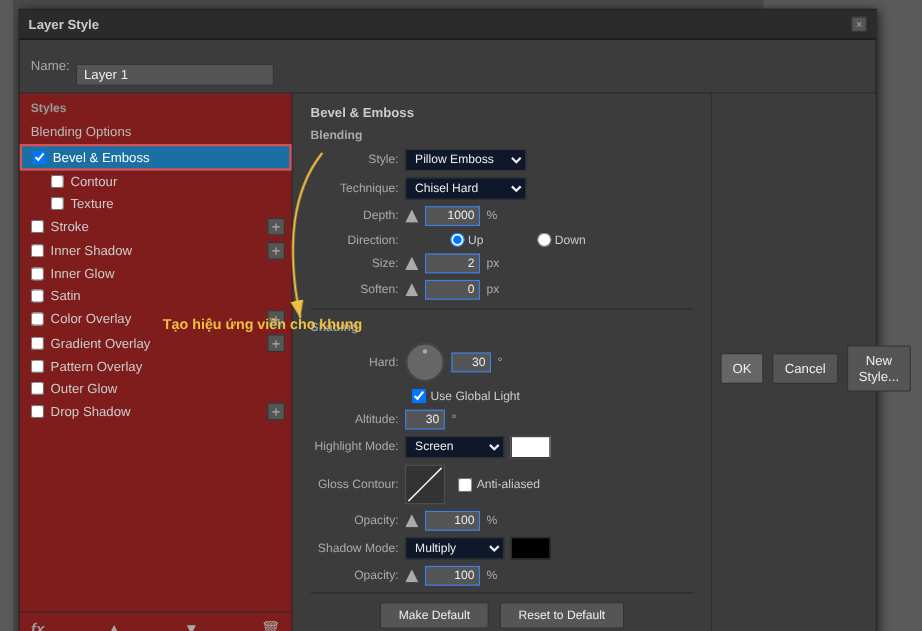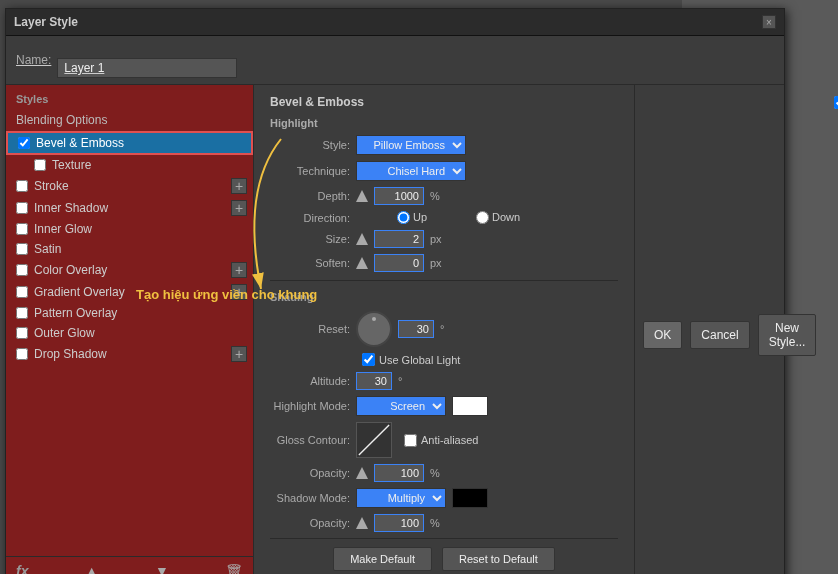--- a/index.html
+++ b/index.html
@@ -8,21 +8,21 @@
       font-family: Arial, sans-serif;
       font-size: 12px;
       color: #ccc;
       width: 838px;
       height: 574px;
       overflow: hidden;
     }
 
     .dialog-overlay {
       position: absolute;
-      top: 0; left: 0;
+      top: 0; left: 12px;
       width: 682px;
       height: 574px;
       background: #4a4a4a;
       display: flex;
       align-items: flex-start;
       justify-content: flex-start;
     }
 
     .layer-style-dialog {
       position: absolute;
@@ -61,21 +61,20 @@
       align-items: center;
       justify-content: center;
     }
 
     .dialog-name-row {
       display: flex;
       align-items: center;
       padding: 6px 10px;
       border-bottom: 1px solid #2a2a2a;
       gap: 6px;
-      text-decoration: underline;
     }
 
     .name-label { color: #aaa; font-size: 12px; }
     .name-value {
       background: #555;
       border: 1px solid #333;
       color: #eee;
       padding: 2px 6px;
       font-size: 12px;
       flex: 1;
@@ -186,27 +185,26 @@
     }
 
     .form-label {
       color: #aaa;
       font-size: 11px;
       text-align: right;
       min-width: 80px;
     }
 
     .form-select {
-      background: #3b82f6;
+      background: #0f172a;
       border: 1px solid #333;
       color: #eee;
       padding: 2px 4px;
       font-size: 11px;
       min-width: 110px;
-      text-align: right;
     }
 
     .form-input {
       background: #555;
       border: 1px solid #3b82f6;
       color: #eee;
       padding: 2px 4px;
       font-size: 11px;
       width: 50px;
       text-align: right;
@@ -221,20 +219,21 @@
     .radio-group {
       display: flex;
       align-items: center;
       gap: 8px;
     }
 
     .radio-label {
       color: #ccc;
       font-size: 11px;
       display: flex;
+      align-items: center;
       gap: 3px;
       padding-left: 41px;
     }
 
     .slider-icon {
       width: 12px;
       height: 12px;
       clip-path: polygon(0 100%, 50% 0, 100% 100%);
       background: #aaa;
     }
@@ -443,20 +442,24 @@
 
       <div class="left-panel">
         <div class="section-label">Styles</div>
         <div class="blending-options-label">Blending Options</div>
 
         <div class="style-item active-selected">
           <input type="checkbox" checked="" style="">
           <span class="style-item-label">Bevel &amp; Emboss</span>
         </div>
 
+        <div class="style-item sub-item">
+          <input type="checkbox" style="">
+          <span class="style-item-label">Contour</span>
+        </div>
 
         <div class="style-item sub-item">
           <input type="checkbox" style="">
           <span class="style-item-label">Texture</span>
         </div>
 
         <div class="style-item">
           <input type="checkbox" style="">
           <span class="style-item-label">Stroke</span>
           <div class="add-btn">+</div>
@@ -523,21 +526,21 @@
           <marker id="arrowhead" markerWidth="8" markerHeight="6" refX="8" refY="3" orient="auto">
             <polygon points="0 0, 8 3, 0 6" fill="#f0c040"></polygon>
           </marker>
         </defs>
         <path d="M 60 10 Q 20 60 40 160" stroke="#f0c040" stroke-width="2" fill="none" marker-end="url(#arrowhead)"></path>
       </svg>
 
       <div class="middle-panel">
         <div class="section-title">Bevel &amp; Emboss</div>
 
-        <div class="sub-section-title">Highlight</div>
+        <div class="sub-section-title">Blending</div>
 
         <div class="form-row">
           <span class="form-label">Style:</span>
           <select class="form-select">
             <option>Pillow Emboss</option>
             <option>Outer Bevel</option>
             <option>Inner Bevel</option>
             <option>Emboss</option>
             <option>Stroke Emboss</option>
           </select>
@@ -584,21 +587,21 @@
           <span class="form-label">Soften:</span>
           <div class="slider-icon"></div>
           <input class="form-input" type="text" value="0" style="">
           <span class="unit-label">px</span>
         </div>
 
         <div class="separator"></div>
         <div class="shading-label">Shading</div>
 
         <div class="form-row">
-          <span class="form-label">Reset:</span>
+          <span class="form-label">Hard:</span>
           <div class="angle-circle">
             <div class="angle-dot"></div>
           </div>
           <input class="form-input" type="text" value="30" style="width: 36px;">
           <span class="unit-label">°</span>
         </div>
 
         <div class="form-row" style="margin-left: 92px;">
           <label class="checkbox-label">
             <input type="checkbox" checked="" style="">

